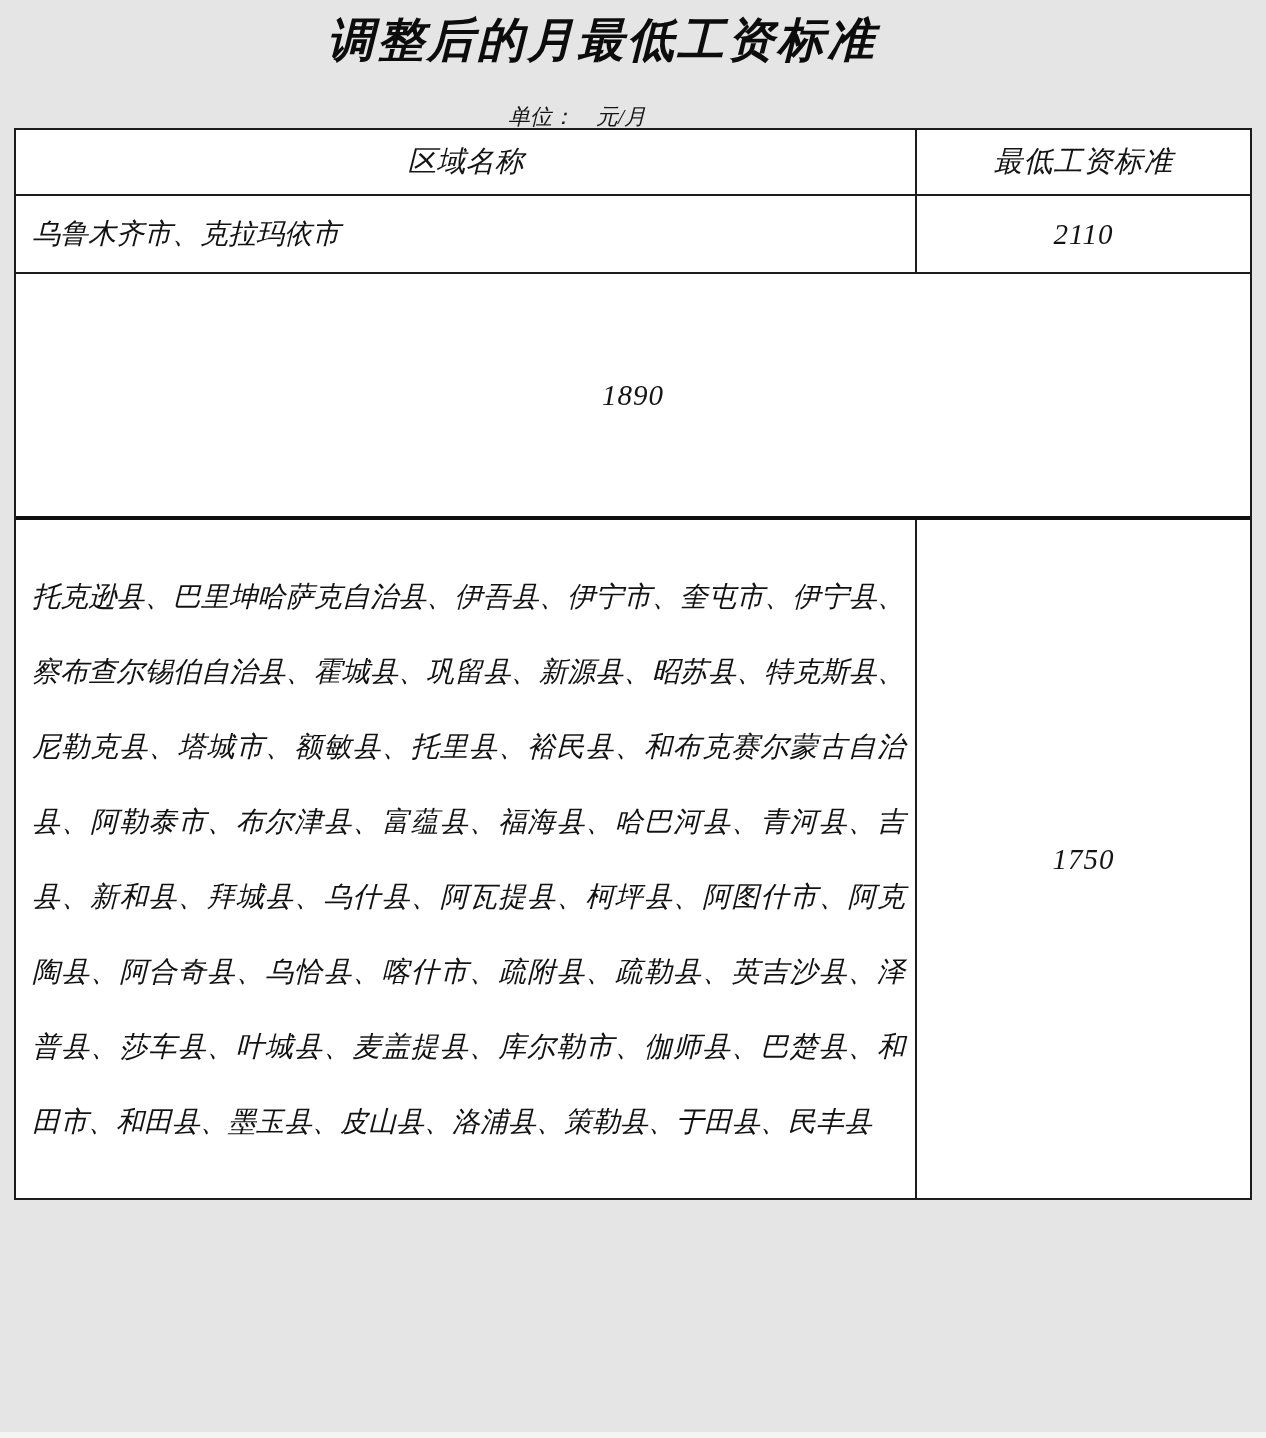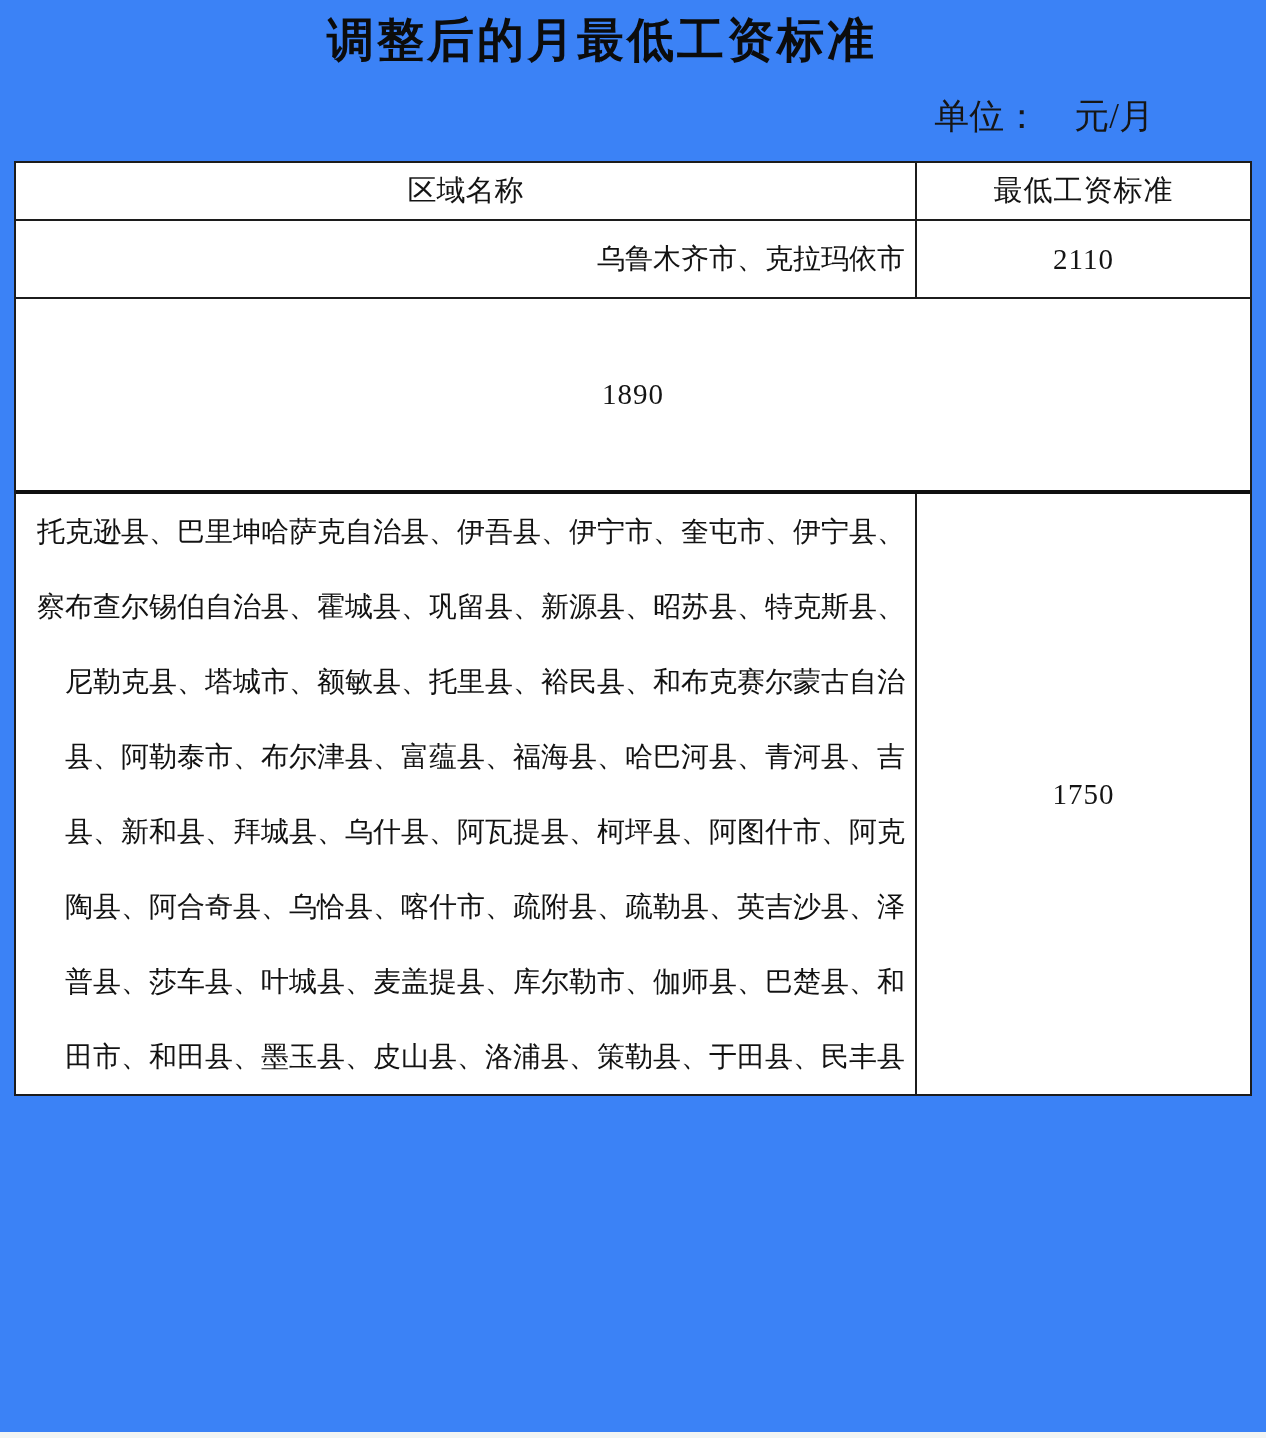--- a/index.html
+++ b/index.html
@@ -3,48 +3,48 @@
 <meta charset="utf-8">
 <style>
   html, body { margin:0; padding:0; background:#ffffff; }
   body {
     width:1266px; height:1438px;
     font-family:"Liberation Serif","DejaVu Serif",serif;
     color:#141414;
     position:relative;
     overflow:hidden;
   }
-  .page { position:absolute; inset:0; background:#3b82f6; }
+  .page { position:absolute; inset:0; background:#e5e5e5;font-style:italic; }
 
   .doc-title {
     margin:0;
     padding-top:12px;
     padding-right:62px;            
     text-align:center;
     font-size:47px;
     line-height:56px;
     font-weight:bold;
     letter-spacing:3px;
     color:#0c0c0c;
     white-space:nowrap;
   }
 
   .unit-line {
     margin-top:32px;
-    text-align:right;
+    text-align:center;
     padding-right:112px;
-    font-size:35px;
+    font-size:22px;
     line-height:34px;
     color:#161616;
   }
 
   .wage-table {
     position:absolute;
-    left:14px; top:161px;
-    width:1238px; height:935px;
+    left:14px; top:128px;
+    width:1238px; height:1072px;
     box-sizing:border-box;
     border:2px solid #1c1c1c;
     display:flex;
     flex-direction:column;
     background:#ffffff;
   }
   .trow {
     display:flex;
     box-sizing:border-box;
     border-bottom:2px solid #1c1c1c;
@@ -59,21 +59,20 @@
 
   .cell-region {
     width:901px;
     box-sizing:border-box;
     border-right:2px solid #1c1c1c;
     padding:0 10px 0 16px;
     display:flex;
     flex-direction:column;
     justify-content:center;
     font-size:28px;
-    align-items:flex-end;
   }
   .cell-standard {
     flex:1;
     display:flex;
     align-items:center;
     justify-content:center;
     font-size:29px;
     letter-spacing:1px;
   }
   .hcell {

